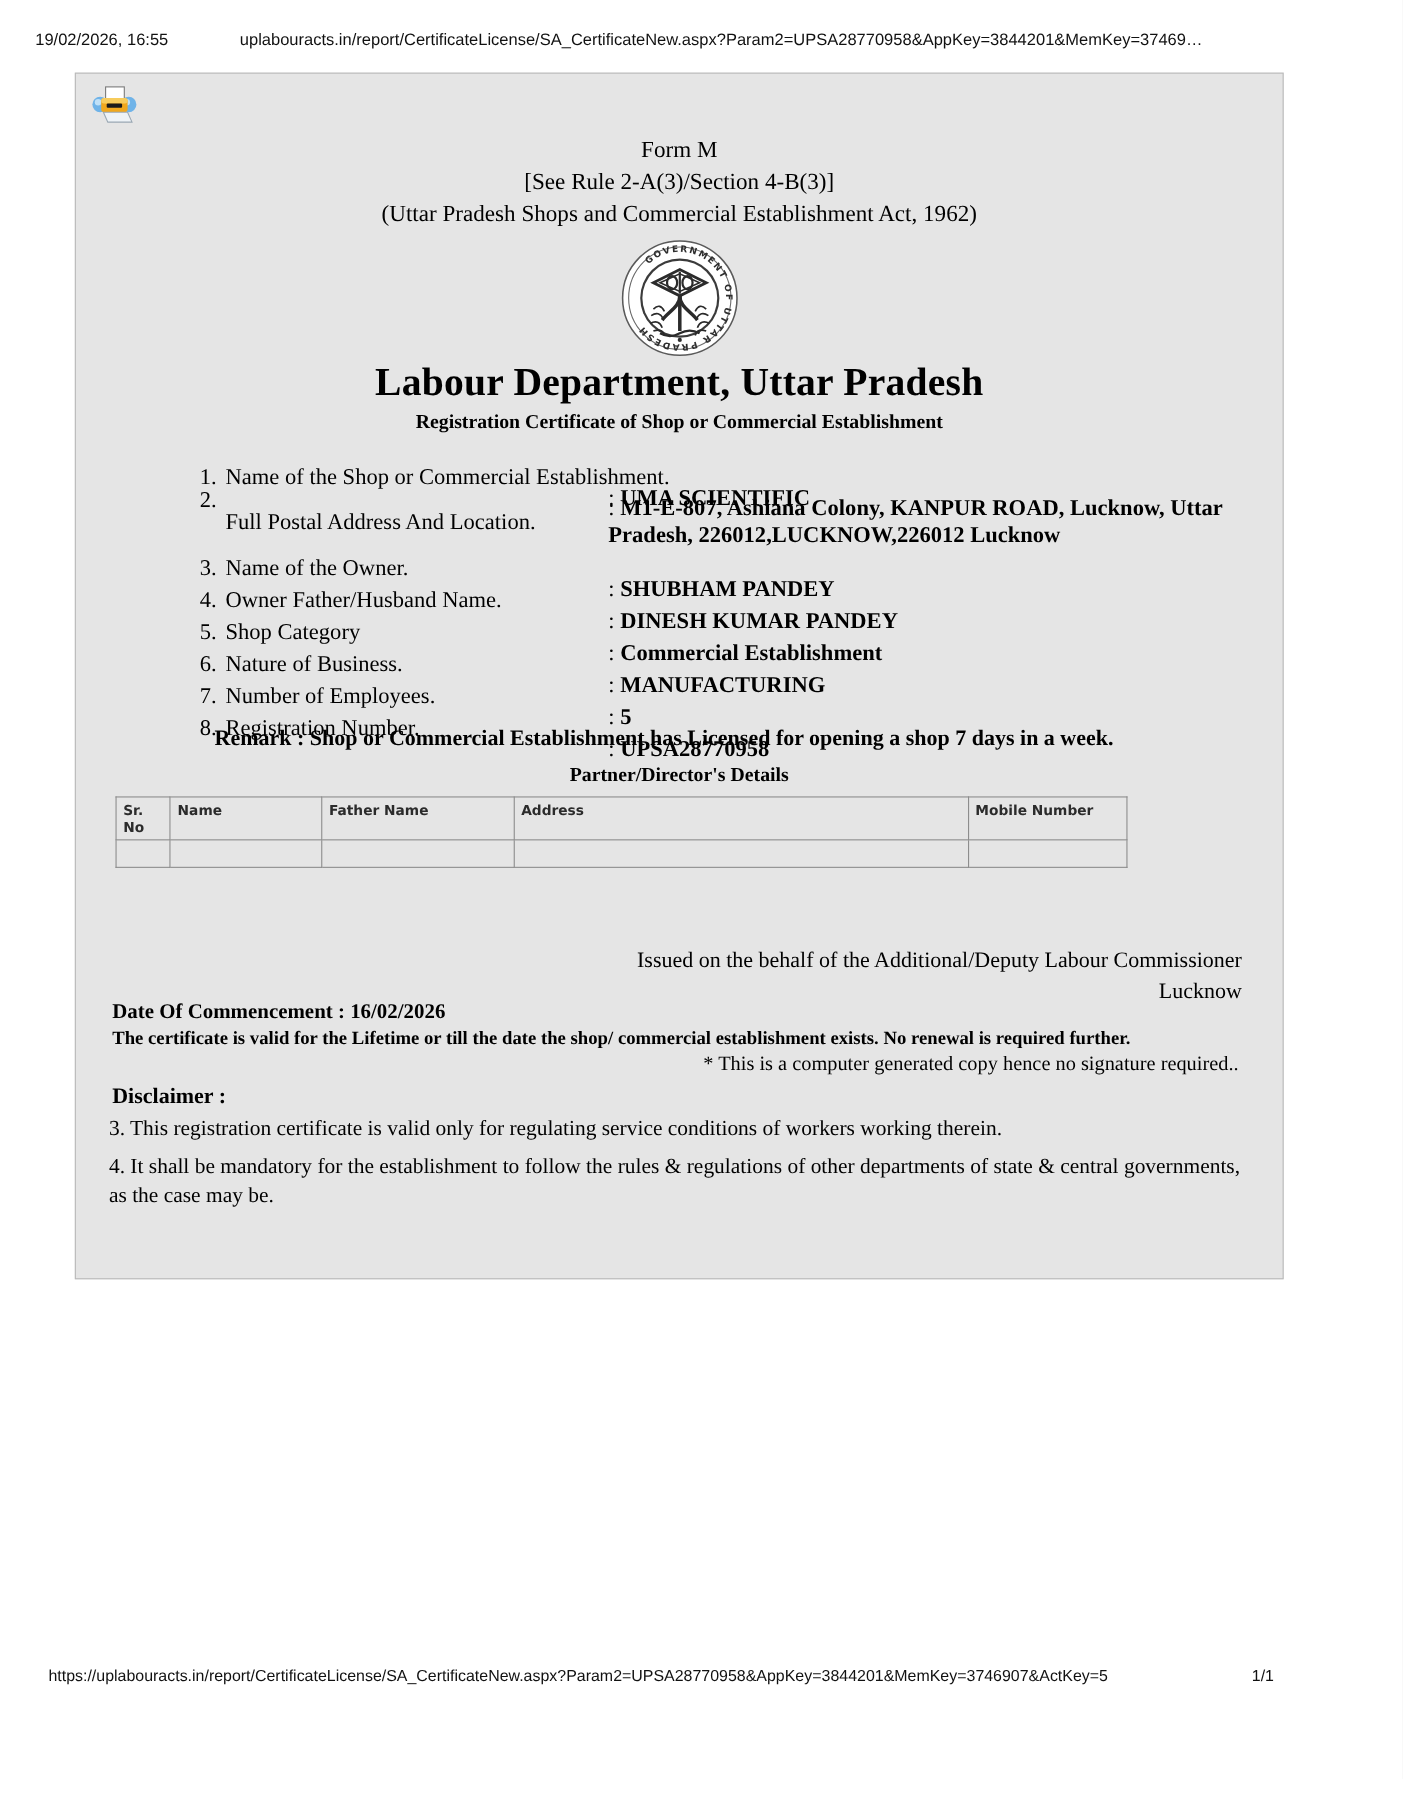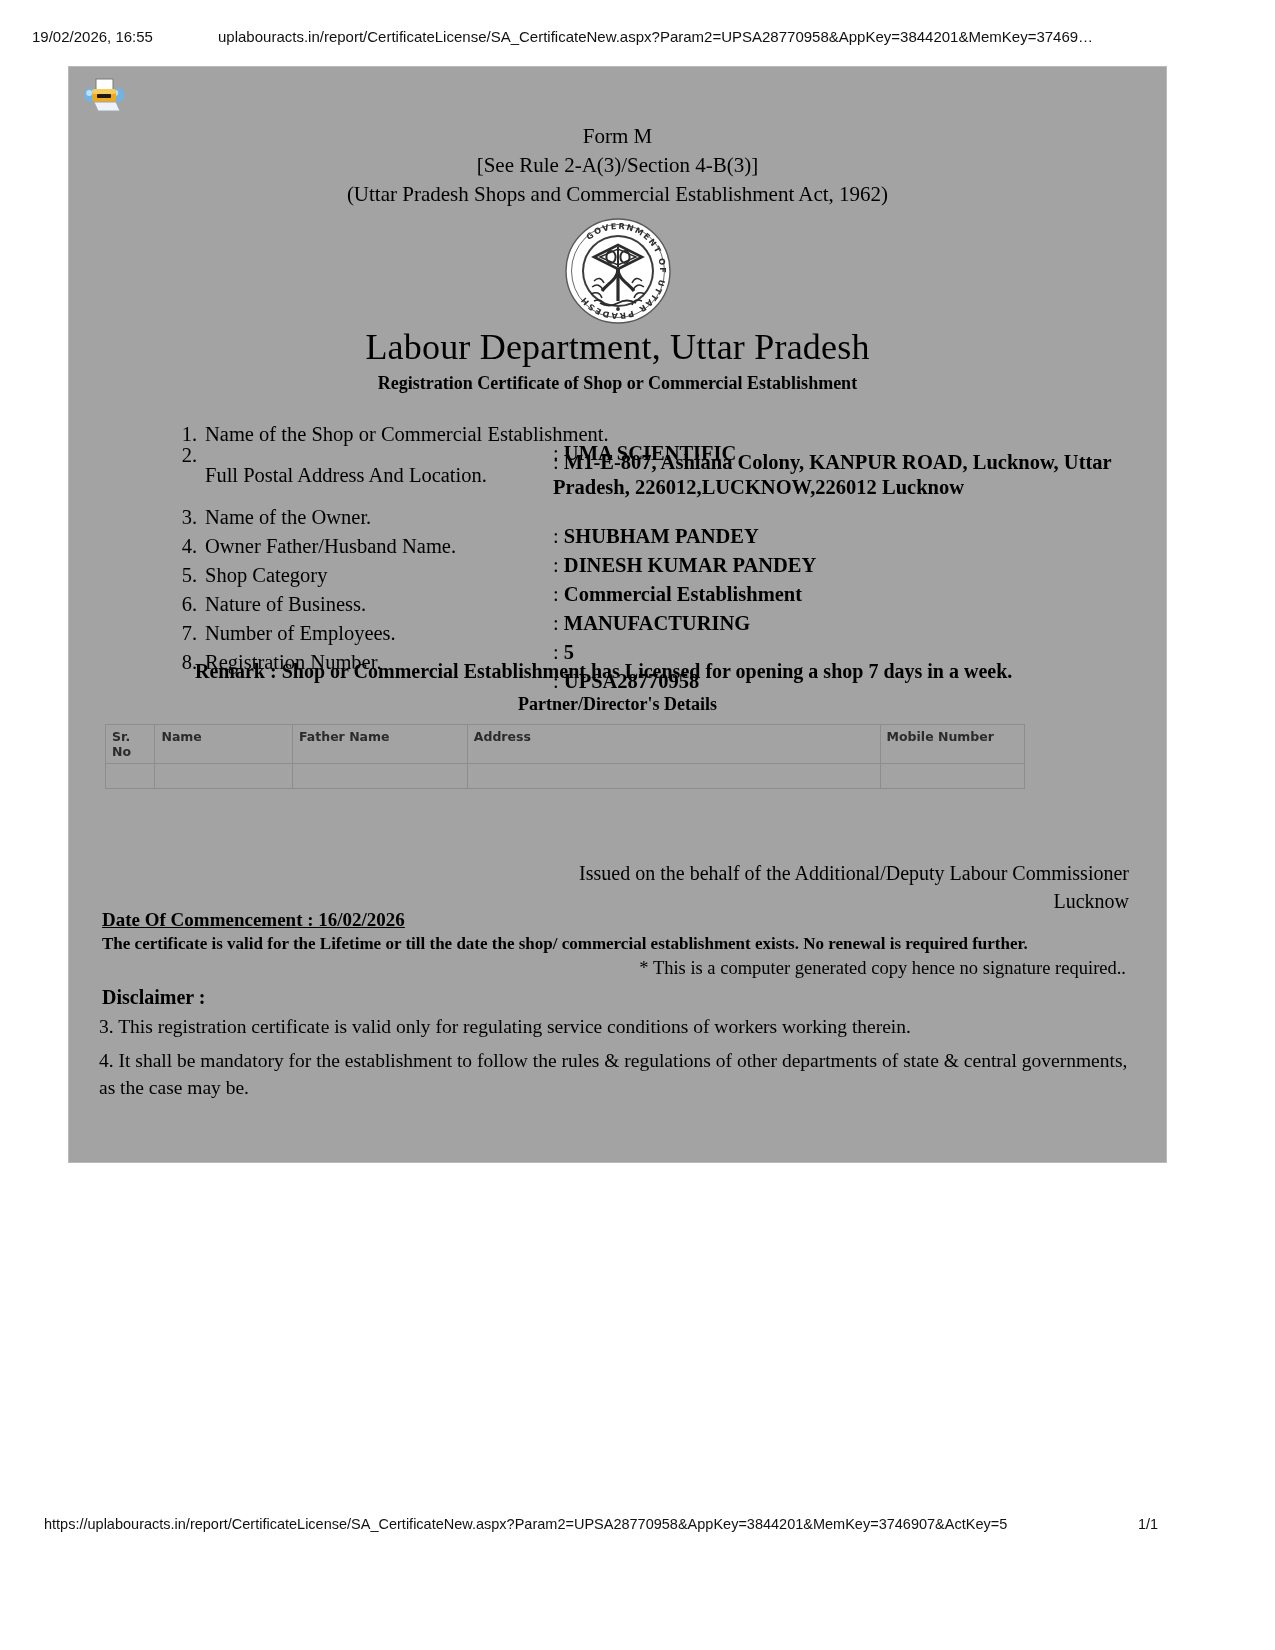--- a/index.html
+++ b/index.html
@@ -43,21 +43,21 @@
   }
 
   
   .page-card {
     position: absolute;
     left: 68px;
     top: 66px;
     width: 1099px;
     height: 1097px;
     border: 1px solid #b9b9b9;
-    background: #a3a3a3;
+    background: #e5e5e5;
     box-sizing: border-box;
   }
 
   
   .printer-icon {
     position: absolute;
     left: 14px;
     top: 10px;
     width: 42px;
     height: 36px;
@@ -89,21 +89,21 @@
   }
 
   
   .dept-title {
     position: absolute;
     left: 0;
     top: 259px;
     width: 100%;
     text-align: center;
     font-size: 36px;
-    font-weight: normal;
+    font-weight: bold;
     letter-spacing: 0.2px;
   }
   .dept-sub {
     position: absolute;
     left: 0;
     top: 306px;
     width: 100%;
     text-align: center;
     font-size: 18px;
     font-weight: bold;
@@ -212,21 +212,20 @@
     font-size: 20px;
     line-height: 28px;
   }
 
   .commence {
     position: absolute;
     left: 33px;
     top: 842px;
     font-size: 19px;
     font-weight: bold;
-    text-decoration: underline;
   }
   .validity {
     position: absolute;
     left: 33px;
     top: 867px;
     font-size: 17px;
     font-weight: bold;
   }
   .gen-note {
     position: absolute;

